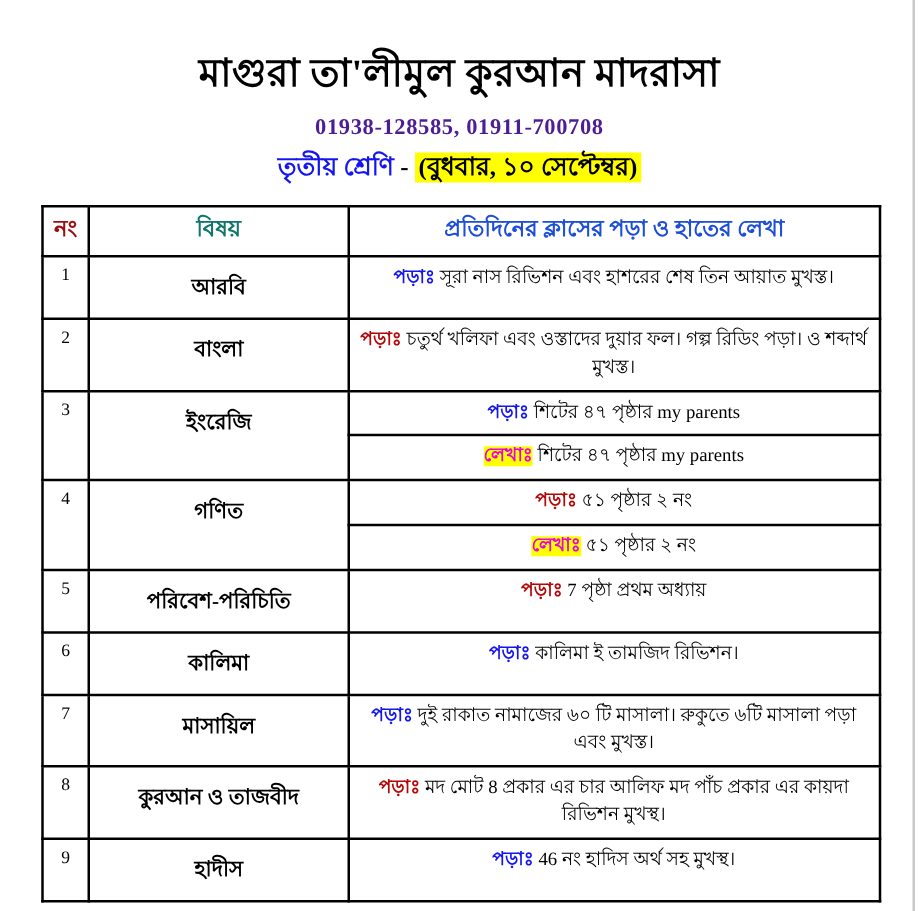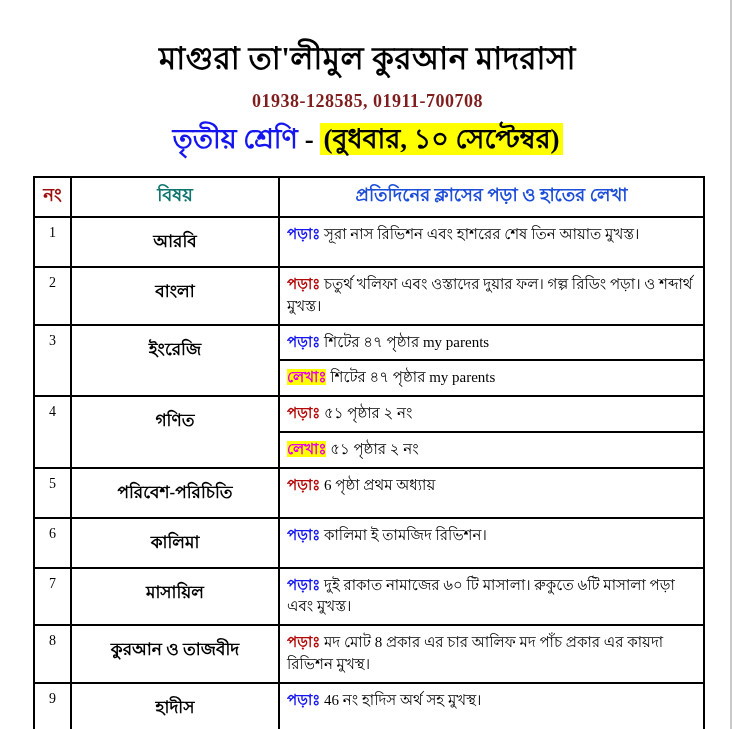--- a/index.html
+++ b/index.html
@@ -30,21 +30,21 @@
   }
   .phones {
     text-align: center;
     font-size: 18px;
     font-weight: bold;
     margin-top: 5px;
     letter-spacing: 0.5px;
   }
   .class-line {
     text-align: center;
-    font-size: 27px;
+    font-size: 20px;
     font-weight: bold;
     margin-top: 6px;
     margin-bottom: 13px;
   }
   .class-line .hl { padding: 1px 3px; }
 
   table.hw {
     border-collapse: collapse;
     table-layout: fixed;
     margin-left: 33px;
@@ -74,39 +74,40 @@
   td.col-subject {
     text-align: center;
     font-size: 17px;
     font-weight: bold;
     padding: 10px 4px;
   }
   td.col-content {
     font-size: 15px;
     padding: 6px 8px 6px 7px;
     line-height: 1.45;
+    text-align: center;
   }
   td.col-content .lbl { font-weight: bold; }
 
   .scroll-track {
     position: absolute;
     top: 0; right: 3px;
     width: 2px; height: 729px;
     background: #c9c9c9;
   }
 </style>
 </head>
 <body>
 
 <div class="page">
 
   <h1 class="title">মাগুরা তা'লীমুল কুরআন মাদরাসা</h1>
 
 
-  <div class="phones" style="color: #7f1d1d;">01938-128585, 01911-700708</div>
+  <div class="phones" style="color: #4c1d95;">01938-128585, 01911-700708</div>
 
   <div class="class-line">
     <span style="color: rgb(21, 21, 240);">তৃতীয় শ্রেণি</span><span> - </span><span class="hl" style="background-color: rgb(255, 255, 0);">(বুধবার, ১০ সেপ্টেম্বর)</span>
   </div>
 
   <table class="hw">
     <colgroup>
       <col class="c-no">
       <col class="c-subject">
       <col class="c-content">
@@ -141,21 +142,21 @@
           <td class="col-no" rowspan="2">4</td>
           <td class="col-subject" rowspan="2">গণিত</td>
           <td class="col-content"><span class="lbl"><span style="color: rgb(180, 8, 8);">পড়া</span><span style="color: rgb(21, 21, 239);">ঃ</span></span><span> ৫১ পৃষ্ঠার ২ নং</span></td>
         </tr>
         <tr>
           <td class="col-content"><span class="lbl" style="background-color: rgb(255, 255, 0);"><span style="color: rgb(232, 0, 232);">লেখা</span><span style="color: rgb(232, 0, 232);">ঃ</span></span><span> ৫১ পৃষ্ঠার ২ নং</span></td>
         </tr>
         <tr>
           <td class="col-no" rowspan="1">5</td>
           <td class="col-subject" rowspan="1">পরিবেশ-পরিচিতি</td>
-          <td class="col-content"><span class="lbl"><span style="color: rgb(180, 8, 8);">পড়া</span><span style="color: rgb(21, 21, 239);">ঃ</span></span><span> 6 পৃষ্ঠা প্রথম অধ্যায়</span></td>
+          <td class="col-content"><span class="lbl"><span style="color: rgb(180, 8, 8);">পড়া</span><span style="color: rgb(21, 21, 239);">ঃ</span></span><span> 7 পৃষ্ঠা প্রথম অধ্যায়</span></td>
         </tr>
         <tr>
           <td class="col-no" rowspan="1">6</td>
           <td class="col-subject" rowspan="1">কালিমা</td>
           <td class="col-content"><span class="lbl"><span style="color: rgb(21, 21, 239);">পড়া</span><span style="color: rgb(21, 21, 239);">ঃ</span></span><span> কালিমা ই তামজিদ রিভিশন।</span></td>
         </tr>
         <tr>
           <td class="col-no" rowspan="1">7</td>
           <td class="col-subject" rowspan="1">মাসায়িল</td>
           <td class="col-content"><span class="lbl"><span style="color: rgb(21, 21, 239);">পড়া</span><span style="color: rgb(21, 21, 239);">ঃ</span></span><span> দুই রাকাত নামাজের ৬০ টি মাসালা। রুকুতে ৬টি মাসালা পড়া এবং মুখস্ত।</span></td>

